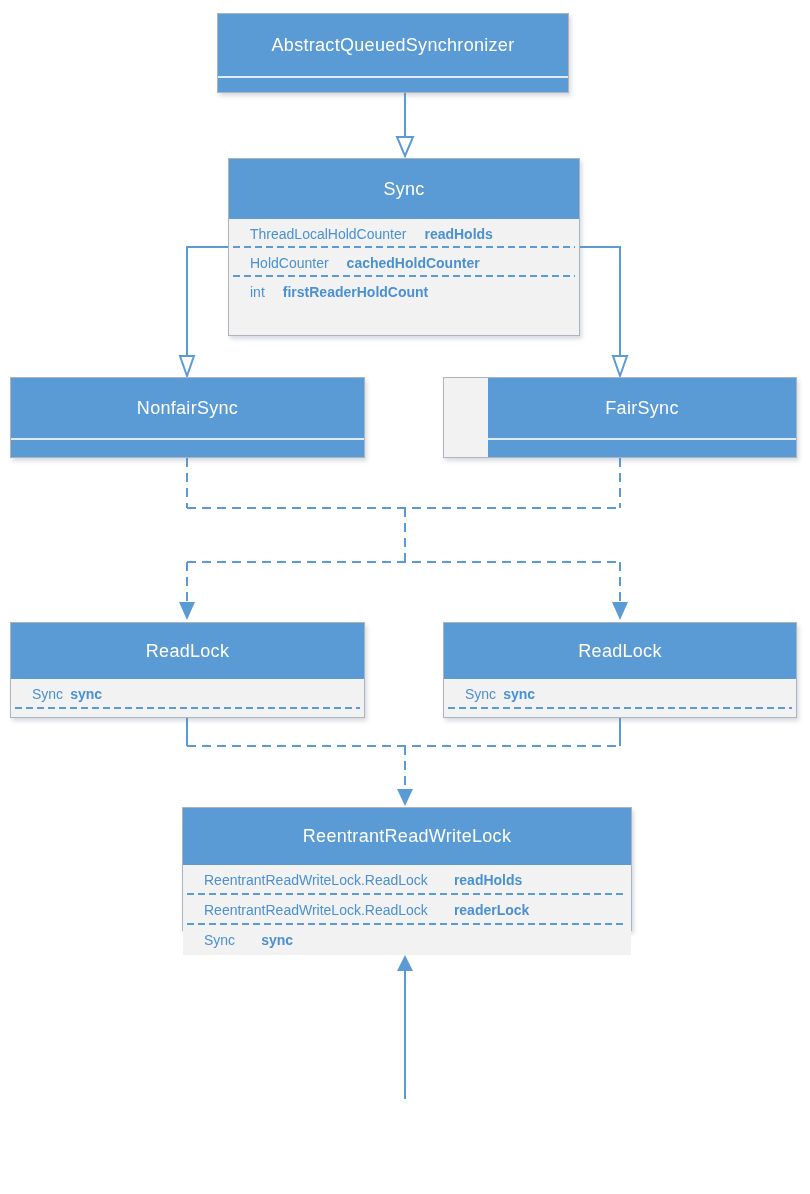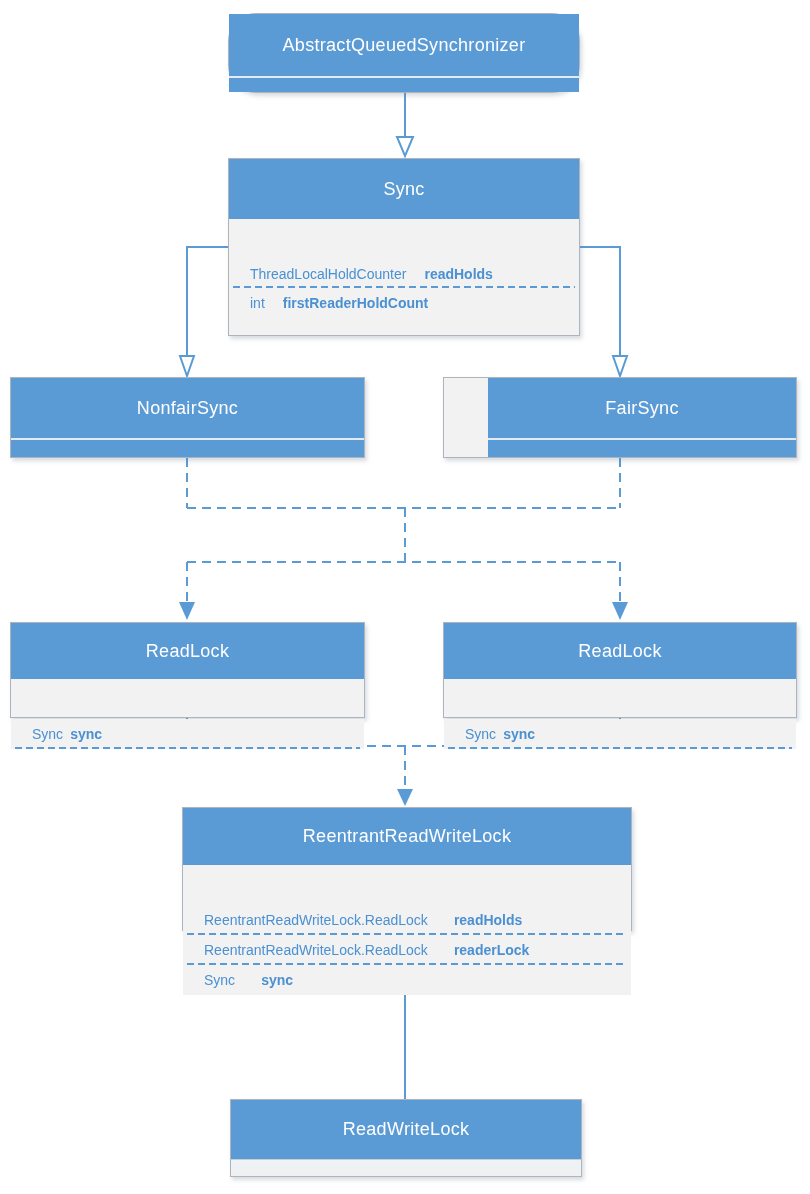--- a/index.html
+++ b/index.html
@@ -36,37 +36,36 @@
   .cstrip.gray{
     background:linear-gradient(#eef3f8,#f0f0f0);
     border-top:1px solid #c9ced3;
   }
   .cbody{
     flex:1 1 auto;
     background:#f2f2f2;
     display:flex;flex-direction:column;
     color:#4a90d2;
     font-size:14px;
-    margin-top:40px;
   }
   .frow{
     position:relative;
     display:flex;align-items:center;
     padding-left:21px;
     flex:0 0 auto;
   }
   .frow .fname{margin-left:var(--gap,18px);font-weight:bold;}
   .frow.sep::after{
     content:"";
     position:absolute;left:4px;right:4px;bottom:0;height:2px;
     background:repeating-linear-gradient(90deg,#5b9bd5 0 7px,transparent 7px 11px);
   }
 
   
-  #box-aqs     {left:228px;top:13px;  width:352px;height:80px;border-radius:28px;}
+  #box-aqs     {left:217px;top:13px;  width:352px;height:80px;}
   #box-aqs .chead{height:62px;}
   #box-sync    {left:228px;top:158px; width:352px;height:178px;}
   #box-sync .chead{height:60px;}
   #box-sync .frow{height:29px;}
   #box-nonfair {left:10px; top:377px; width:355px;height:81px;}
   #box-nonfair .chead{height:60px;}
   #box-fair    {left:443px;top:377px; width:354px;height:81px;padding-left:44px;}
   #box-fair .chead{height:60px;}
   #box-rll     {left:10px; top:622px; width:355px;height:96px;}
   #box-rll .chead{height:56px;}
@@ -130,20 +129,24 @@
     <div class="cstrip"></div>
   </div>
 
   <div id="box-sync" class="cbox">
     <div class="chead">Sync</div>
     <div class="cbody">
       <div class="frow sep">
         <span class="ftype">ThreadLocalHoldCounter</span>
         <span class="fname">readHolds</span>
       </div>
+      <div class="frow sep">
+        <span class="ftype">HoldCounter</span>
+        <span class="fname">cachedHoldCounter</span>
+      </div>
       <div class="frow">
         <span class="ftype">int</span>
         <span class="fname">firstReaderHoldCount</span>
       </div>
     </div>
   </div>
 
   <div id="box-nonfair" class="cbox">
     <div class="chead">NonfairSync</div>
     <div class="cstrip"></div>
@@ -185,18 +188,14 @@
         <span class="ftype">ReentrantReadWriteLock.ReadLock</span>
         <span class="fname">readerLock</span>
       </div>
       <div class="frow">
         <span class="ftype">Sync</span>
         <span class="fname">sync</span>
       </div>
     </div>
   </div>
 
-  <div id="box-rwl" class="cbox">
-    <div class="chead">ReadWriteLock</div>
-    <div class="cstrip gray"></div>
-  </div>
 
 </div>
 
 </body></html>

